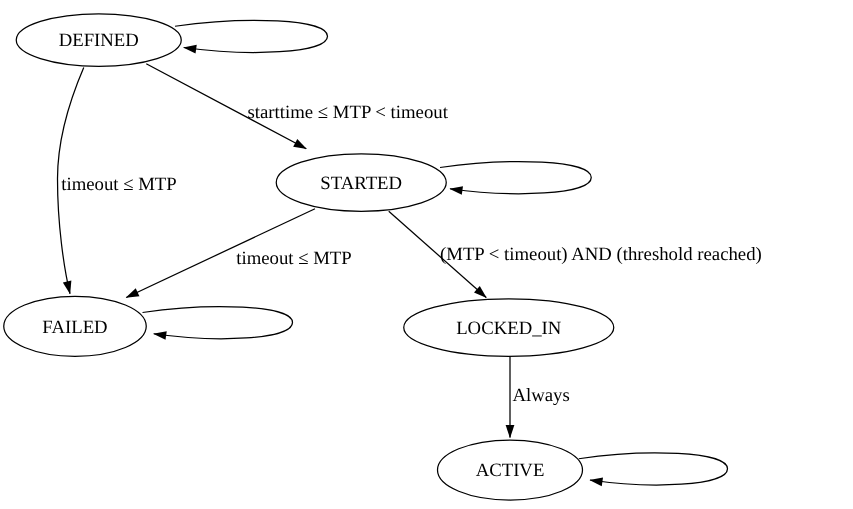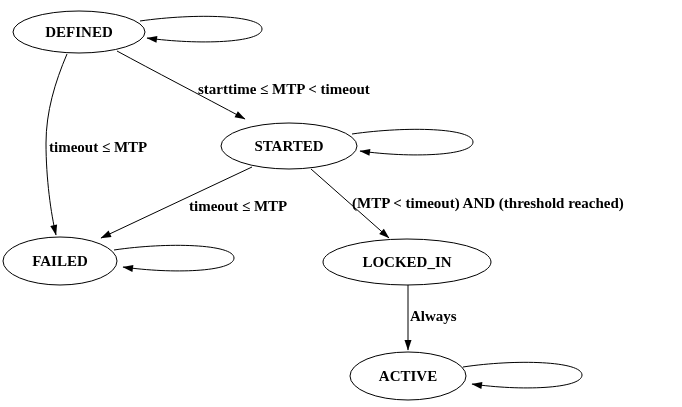--- a/index.html
+++ b/index.html
@@ -6,21 +6,20 @@
     margin: 0;
     padding: 0;
     background: #ffffff;
   }
   .stage {
     position: relative;
     width: 682px;
     height: 407px;
     background: #ffffff;
     overflow: hidden;
-    font-weight: bold;
   }
   svg {
     display: block;
     font-family: "Liberation Serif", "DejaVu Serif", serif;
   }
   .node-ellipse {
     fill: #ffffff;
     stroke: #000000;
     stroke-width: 1;
   }

